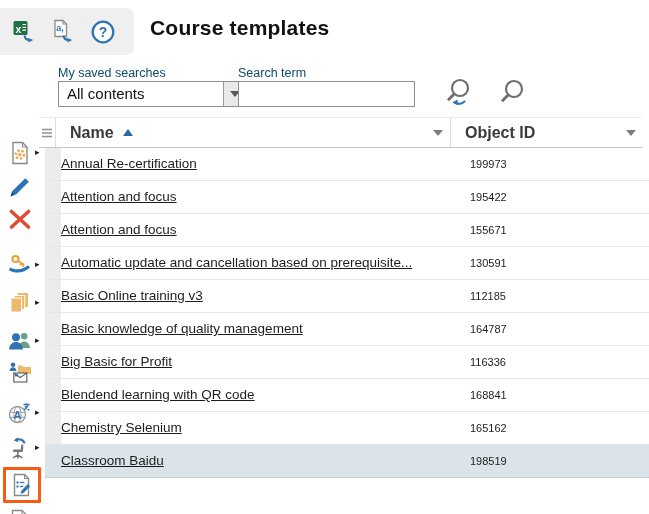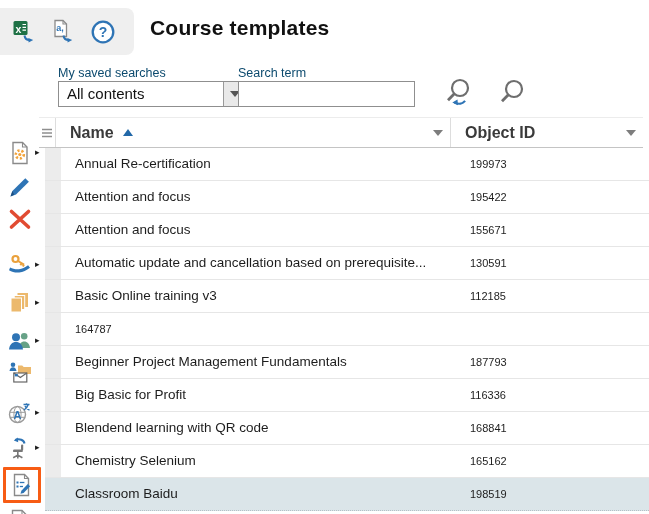--- a/index.html
+++ b/index.html
@@ -67,22 +67,22 @@
   .sort-asc{width:0;height:0;margin-left:9px;border-left:5px solid transparent;border-right:5px solid transparent;border-bottom:7px solid #2268a8;}
   .filter-btn{margin-left:auto;margin-right:7px;display:flex;align-items:center;cursor:pointer;}
   .filter-btn .tri{width:0;height:0;border-left:5px solid transparent;border-right:5px solid transparent;border-top:6px solid #7d7d7d;}
   .tbody{position:absolute;left:45px;top:148px;width:604px;}
   .row{
     display:flex;height:33px;box-sizing:border-box;border-bottom:1px solid #e6e6e6;
     background:#fff;cursor:pointer;
   }
   .row .gutter{width:16px;background:#ececec;}
   .row .cell-name{
-    width:395px;box-sizing:border-box;padding-left:14px;font-size:13.5px;color:#1d1d1d;
-    line-height:32px;white-space:nowrap;overflow:hidden;
+    width:395px;box-sizing:border-box;font-size:13.5px;color:#1d1d1d;
+    line-height:32px;white-space:nowrap;overflow:hidden;text-decoration:underline;
   }
   .row .cell-id{flex:1;padding-left:14px;font-size:11px;color:#1d1d1d;line-height:32px;}
   .row.selected{background:#dbe5e9;border-bottom:1px dotted #b4c1c7;}
   .row.selected .gutter{background:#dbe5e9;}
 </style>
 </head>
 <body>
 
 <div class="topbar-pill">
   <div class="tb-icon">
@@ -289,26 +289,22 @@
     <div class="cell-name">Automatic update and cancellation based on prerequisite...</div>
     <div class="cell-id">130591</div>
   </div>
   <div class="row">
     <div class="gutter"></div>
     <div class="cell-name">Basic Online training v3</div>
     <div class="cell-id">112185</div>
   </div>
   <div class="row">
     <div class="gutter"></div>
+    <div class="cell-name">Basic knowledge of quality management</div>
     <div class="cell-id">164787</div>
-  </div>
-  <div class="row">
-    <div class="gutter"></div>
-    <div class="cell-name">Beginner Project Management Fundamentals</div>
-    <div class="cell-id">187793</div>
   </div>
   <div class="row">
     <div class="gutter"></div>
     <div class="cell-name">Big Basic for Profit</div>
     <div class="cell-id">116336</div>
   </div>
   <div class="row">
     <div class="gutter"></div>
     <div class="cell-name">Blendend learning with QR code</div>
     <div class="cell-id">168841</div>

